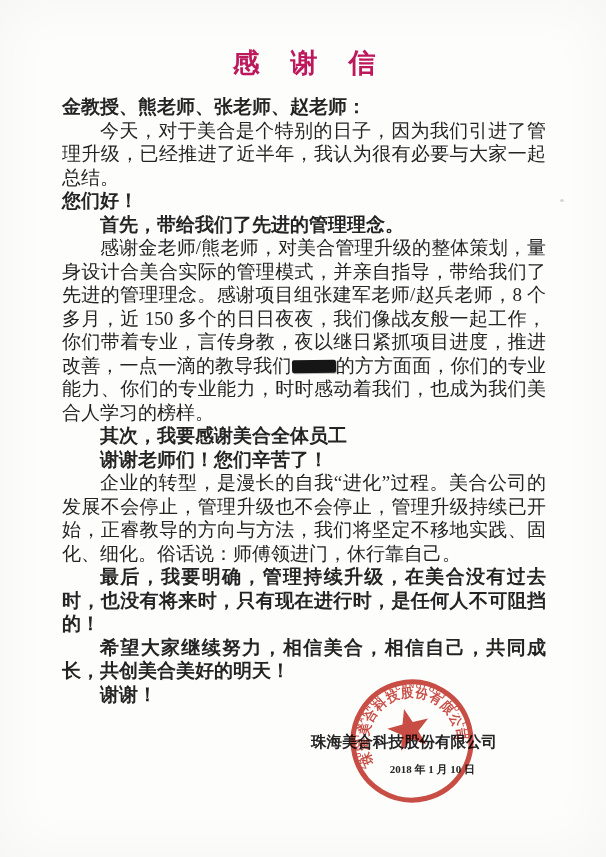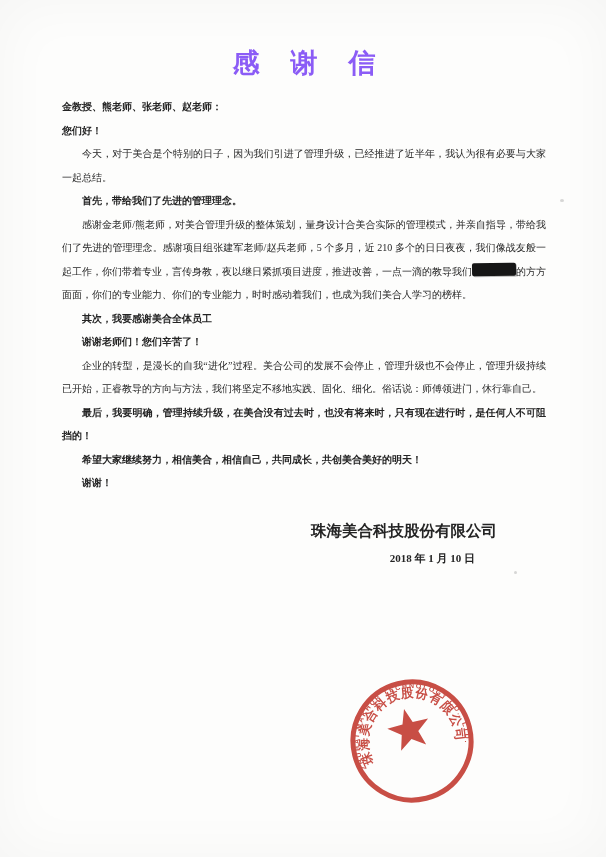--- a/index.html
+++ b/index.html
@@ -5,23 +5,23 @@
   html,body{margin:0;padding:0;background:#e9e9e9;}
   .page{
     width:606px;height:857px;margin:0 auto;position:relative;overflow:hidden;
     background:#fdfdfc;color:#242424;box-sizing:border-box;
     padding:45px 60px 0 62px;
     box-shadow:inset 0 0 60px rgba(0,0,0,.035);
     font-family:"Liberation Serif","DejaVu Serif",serif;
   }
   .title{
     margin:0 0 14px 0;text-align:center;font-size:27px;font-weight:bold;
-    letter-spacing:.45em;text-indent:.45em;color:#8b5cf6;
+    letter-spacing:.45em;text-indent:.45em;color:#be185d;
   }
-  .para{margin:0;font-size:10px;line-height:23.5px;text-align:justify;}
+  .para{margin:0;font-size:19px;line-height:23.5px;text-align:justify;}
   .bold{font-weight:bold;}
   .indent{text-indent:2em;}
   .redaction{
     display:inline-block;width:44px;height:13px;background:#161616;
     border-radius:2px;vertical-align:-1px;transform:rotate(-.8deg);
     box-shadow:1px 1px 0 rgba(0,0,0,.25);
   }
   .signature{margin:26px 0 0 0;text-align:right;padding-right:49px;font-size:15.5px;font-weight:bold;}
   .date{margin:9px 0 0 0;text-align:right;padding-right:71px;font-size:11px;font-weight:bold;}
   .seal{
@@ -35,24 +35,24 @@
 </style>
 </head>
 <body>
 
 <div class="page">
 
   <h1 class="title">感 谢 信</h1>
 
   <div id="paragraphs-host">
       <p class="para bold">金教授、熊老师、张老师、赵老师：</p>
+      <p class="para indent">今天，对于美合是个特别的日子，因为我们引进了管理升级，已经推进了近半年，我认为很有必要与大家一起总结。</p>
       <p class="para bold">您们好！</p>
-      <p class="para indent">今天，对于美合是个特别的日子，因为我们引进了管理升级，已经推进了近半年，我认为很有必要与大家一起总结。</p>
       <p class="para bold indent">首先，带给我们了先进的管理理念。</p>
-      <p class="para indent"><span>感谢金老师/熊老师，对美合管理升级的整体策划，量身设计合美合实际的管理模式，并亲自指导，带给我们了先进的管理理念。感谢项目组张建军老师/赵兵老师，5 个多月，近 210 多个的日日夜夜，我们像战友般一起工作，你们带着专业，言传身教，夜以继日紧抓项目进度，推进改善，一点一滴的教导我们</span><span class="redaction"></span><span>的方方面面，你们的专业能力、你们的专业能力，时时感动着我们，也成为我们美合人学习的榜样。</span></p>
+      <p class="para indent"><span>感谢金老师/熊老师，对美合管理升级的整体策划，量身设计合美合实际的管理模式，并亲自指导，带给我们了先进的管理理念。感谢项目组张建军老师/赵兵老师，8 个多月，近 150 多个的日日夜夜，我们像战友般一起工作，你们带着专业，言传身教，夜以继日紧抓项目进度，推进改善，一点一滴的教导我们</span><span class="redaction"></span><span>的方方面面，你们的专业能力、你们的专业能力，时时感动着我们，也成为我们美合人学习的榜样。</span></p>
       <p class="para bold indent">其次，我要感谢美合全体员工</p>
       <p class="para bold indent">谢谢老师们！您们辛苦了！</p>
       <p class="para indent">企业的转型，是漫长的自我“进化”过程。美合公司的发展不会停止，管理升级也不会停止，管理升级持续已开始，正睿教导的方向与方法，我们将坚定不移地实践、固化、细化。俗话说：师傅领进门，休行靠自己。</p>
       <p class="para bold indent">最后，我要明确，管理持续升级，在美合没有过去时，也没有将来时，只有现在进行时，是任何人不可阻挡的！</p>
       <p class="para bold indent">希望大家继续努力，相信美合，相信自己，共同成长，共创美合美好的明天！</p>
       <p class="para bold indent">谢谢！</p>
     </div>
 
   <p class="signature">珠海美合科技股份有限公司</p>
   <p class="date">2018 年 1 月 10 日</p>

